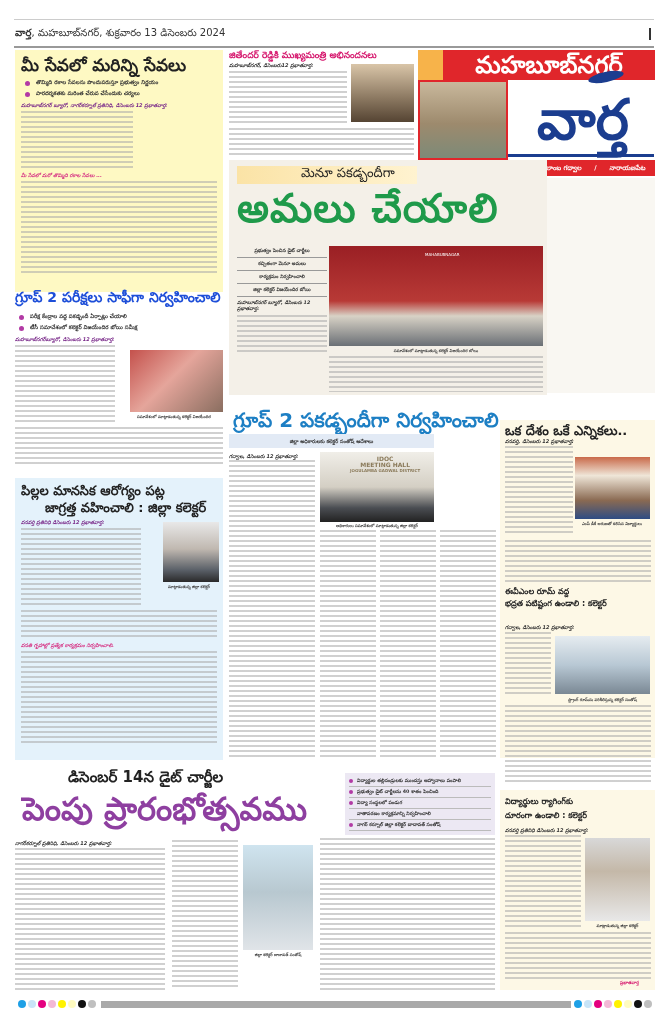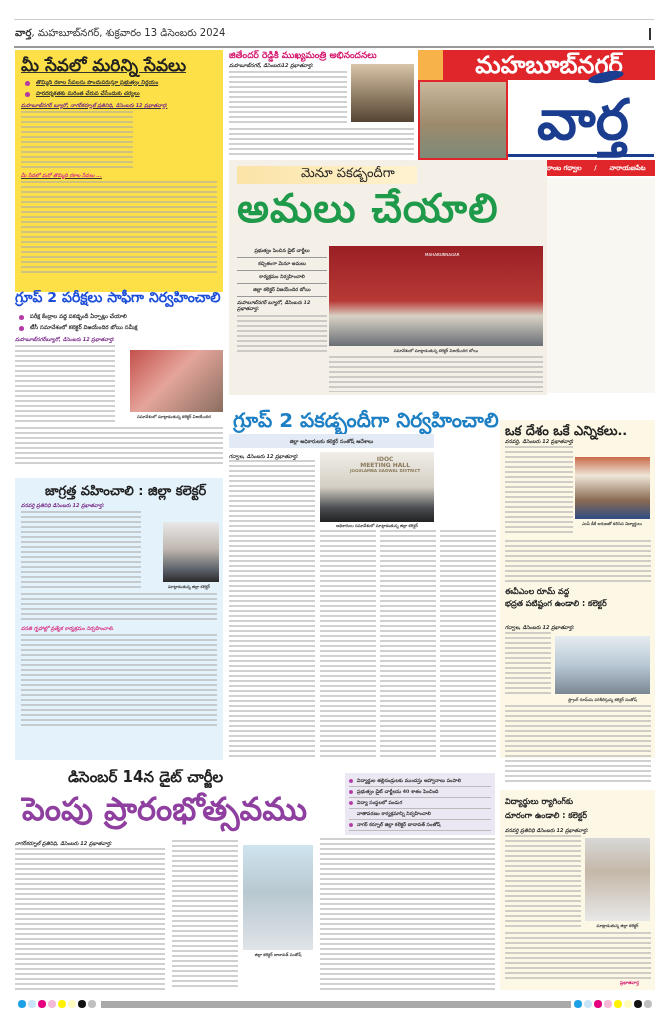--- a/index.html
+++ b/index.html
@@ -5,21 +5,21 @@
   * { box-sizing: border-box; margin: 0; padding: 0; }
   html, body { width: 669px; height: 1024px; background: #ffffff; overflow: hidden; }
   body { font-family: "DejaVu Sans", sans-serif; color: #333; position: relative; }
 
   .topbar { position: absolute; left: 14px; top: 19px; width: 640px; height: 1px; background: #ccc; }
   .dateline { position: absolute; left: 15px; top: 24px; width: 640px; height: 20px; font-size: 10px; color: #333; display: flex; justify-content: space-between; align-items: center; }
   .dateline .brand { font-weight: bold; }
   .dateline .bar { width: 2px; height: 12px; background: #333; margin-right: 4px; }
   .rule { position: absolute; left: 14px; top: 46px; width: 640px; height: 2px; background: #999; }
   .fake-lines { background-image: repeating-linear-gradient(to bottom, #aaa 0, #aaa 2.2px, transparent 2.2px, transparent 5px); opacity: .55; }
-  .blk-meeseva { position: absolute; left: 15px; top: 50px; width: 208px; height: 242px; background: #fde047; padding: 4px 6px; text-decoration: underline; }
+  .blk-meeseva { position: absolute; left: 15px; top: 50px; width: 208px; height: 242px; background: #fef9c3; padding: 4px 6px; }
   .h-meeseva { font-size: 17px; font-weight: bold; color: #222; line-height: 22px; }
   .bullet { font-size: 5.5px; color: #333; font-weight: bold; margin: 3px 0 0 4px; display: flex; align-items: center; }
   .bullet::before { content: ""; width: 5px; height: 5px; border-radius: 50%; background: #b23aa5; margin-right: 6px; flex: none; }
   .dl { font-size: 5px; font-weight: bold; color: #7a2a8a; font-style: italic; }
   .logo-box { position: absolute; left: 132px; top: 80px; width: 90px; height: 54px; background: #fff; border-radius: 3px; }
   .logo-ring { position: absolute; left: 6px; top: 14px; width: 78px; height: 34px; border: 3px solid #2b8a3e; border-top-color: transparent; border-radius: 50%; }
   .logo-text { position: absolute; left: 22px; top: 14px; font-size: 17px; color: #2b8a3e; font-weight: bold; }
   .logo-sub { position: absolute; left: 28px; top: 38px; font-size: 4px; color: #b0266e; }
   .logo-sun { position: absolute; left: 10px; top: 12px; width: 10px; height: 10px; border-radius: 50%; background: #f08a24; }
   .logo-seal { position: absolute; left: 36px; top: 2px; width: 14px; height: 14px; border-radius: 50%; border: 1px solid #9ac7a0; background: #e8f4ea; }
@@ -118,20 +118,21 @@
   <div class="bullet">పరీక్ష కేంద్రాల వద్ద పకడ్బందీ ఏర్పాట్లు చేయాలి</div>
   <div class="bullet">టీసీ సమావేశంలో కలెక్టర్ విజయేందిర బోయి సమీక్ష</div>
   <div class="dl" style="margin-top:4px;">మహబూబ్‌నగర్‌బ్యూరో, డిసెంబరు 12 ప్రభాతవార్త:</div>
   <div class="fake-lines" style="width:100px;height:80px;margin-top:2px;"></div>
   <div class="fake-lines" style="width:208px;height:40px;margin-top:2px;"></div>
   <div class="photo" style="left:115px;top:40px;width:93px;height:62px;"></div>
   <div class="caption" style="left:110px;top:104px;width:98px;">సమావేశంలో మాట్లాడుతున్న కలెక్టర్ విజయేందిర</div>
 </div>
 
 <div class="blk-health">
+  <div class="h-health1">పిల్లల మానసిక ఆరోగ్యం పట్ల</div>
   <div class="h-health2">జాగ్రత్త వహించాలి : జిల్లా కలెక్టర్</div>
   <div class="dl" style="margin-top:3px;">వనపర్తి ప్రతినిధి డిసెంబరు 12 ప్రభాతవార్త:</div>
   <div class="fake-lines" style="width:120px;height:80px;margin-top:2px;"></div>
   <div class="fake-lines" style="width:196px;height:30px;margin-top:2px;"></div>
   <div class="subhead-pink" style="margin-top:2px;">వసతి గృహాల్లో ప్రత్యేక కార్యక్రమం నిర్వహించాలి.</div>
   <div class="fake-lines" style="width:196px;height:95px;margin-top:2px;"></div>
   <div class="photo" style="left:148px;top:44px;width:56px;height:60px;background:linear-gradient(180deg,#e8e8e8 0,#c0b8b0 45%,#5a6068 80%,#2a2a2a 100%);"></div>
   <div class="caption" style="left:140px;top:106px;width:68px;">మాట్లాడుతున్న జిల్లా కలెక్టర్</div>
 </div>
 

